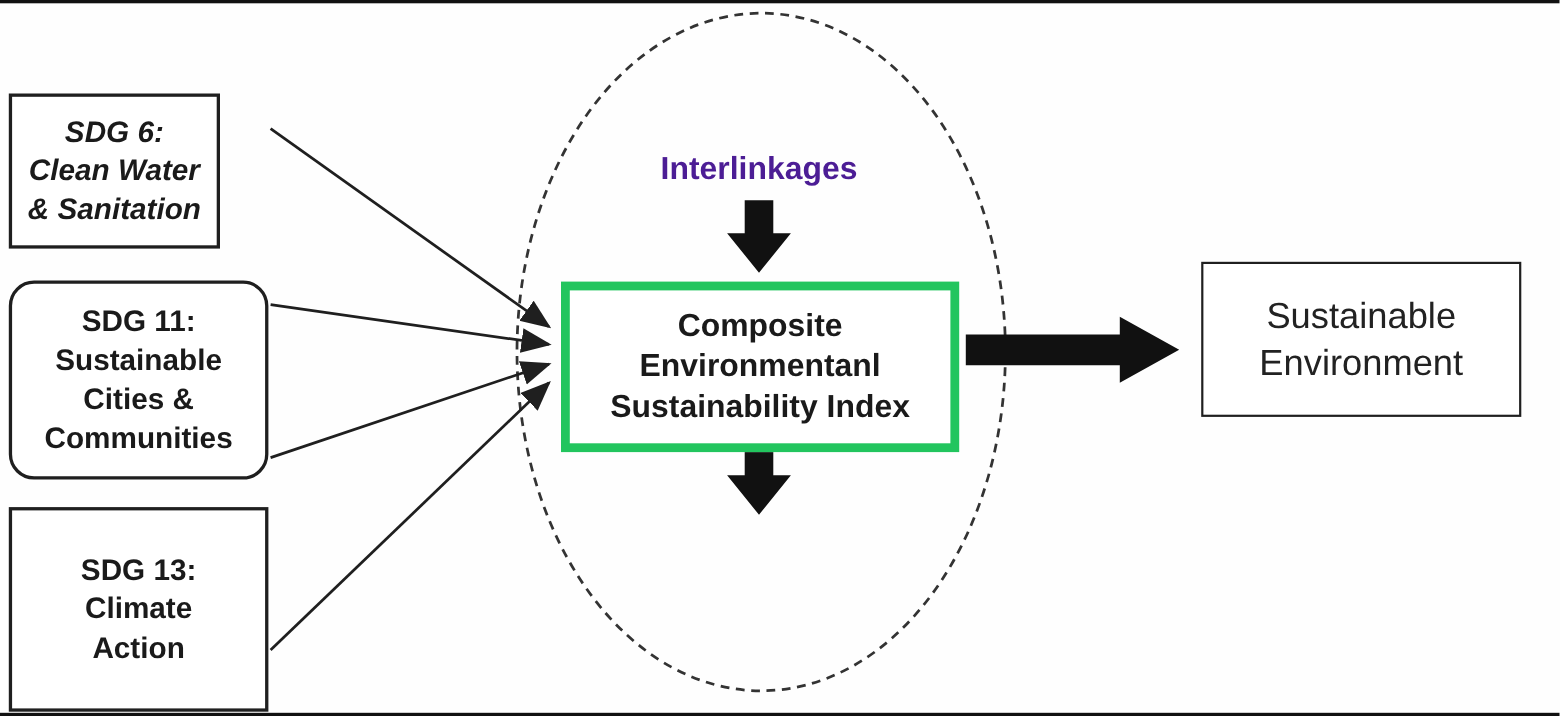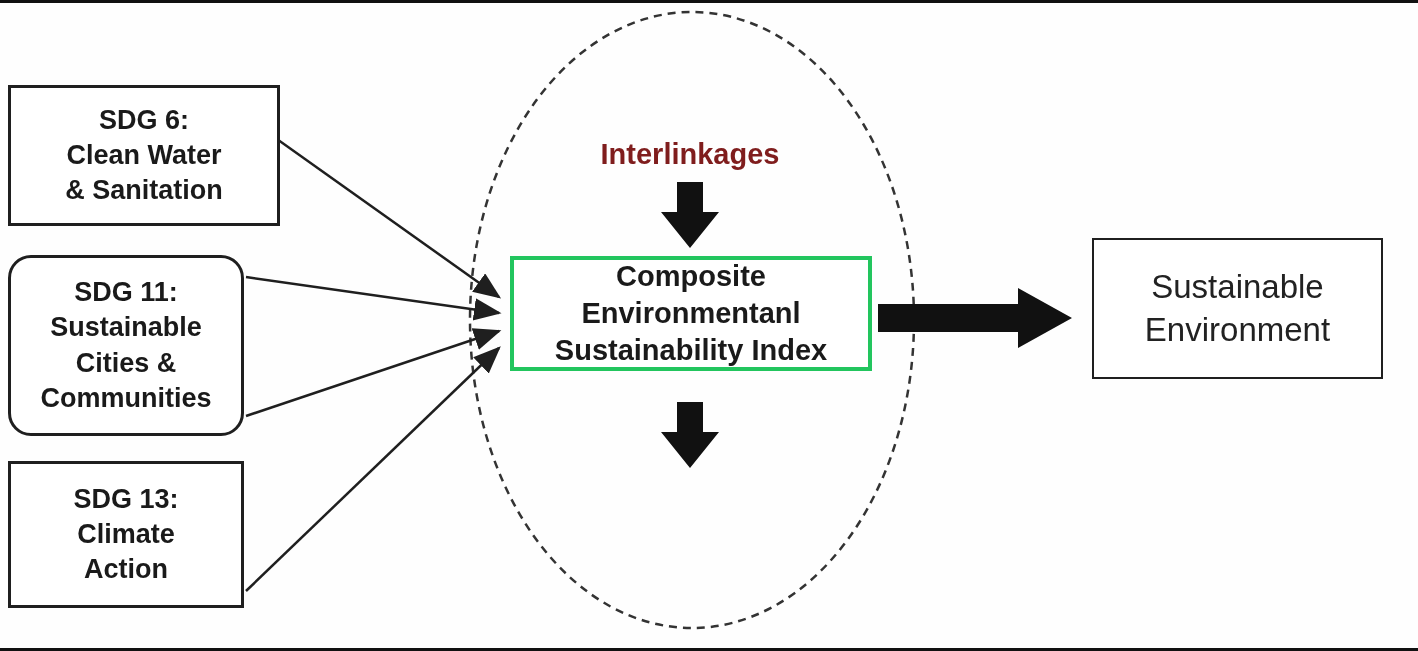--- a/index.html
+++ b/index.html
@@ -32,43 +32,43 @@
     color: #1a1a1a;
     background: #ffffff;
     box-sizing: border-box;
   }
   .sdg-box {
     border: 3px solid #1f1f1f;
     font-size: 27px;
     font-weight: 600;
     line-height: 1.3;
   }
-  .sdg6 { left: 8px;  top: 85px;  width: 272px; height: 141px; }
+  .sdg6 { left: 8px;  top: 85px;  width: 192px; height: 141px; font-style: italic; }
   .sdg11 { left: 8px; top: 255px; width: 236px; height: 181px; border-radius: 23px; }
-  .sdg13 { left: 8px; top: 461px; width: 236px; height: 147px; }
+  .sdg13 { left: 8px; top: 461px; width: 236px; height: 186px; }
   .composite-box {
-    left: 510px; top: 256px; width: 362px; height: 115px;
-    border: 4px solid #22c55e;
+    left: 510px; top: 256px; width: 362px; height: 155px;
+    border: 8px solid #22c55e;
     font-size: 29px;
     font-weight: 600;
     line-height: 1.28;
   }
   .env-box {
     left: 1092px; top: 238px; width: 291px; height: 141px;
     border: 2px solid #1f1f1f;
     font-size: 33px;
     font-weight: 400;
     line-height: 1.3;
     color: #222222;
   }
   .free-label {
     position: absolute;
     text-align: center;
     white-space: pre-line;
-    color: #7f1d1d;
+    color: #4c1d95;
   }
   .interlinkages-label {
     left: 545px; top: 138px; width: 290px;
     font-size: 29px;
     font-weight: 600;
   }
   .urban-label {
     left: 525px; top: 486px; width: 330px;
     font-size: 27px;
     font-weight: 600;

